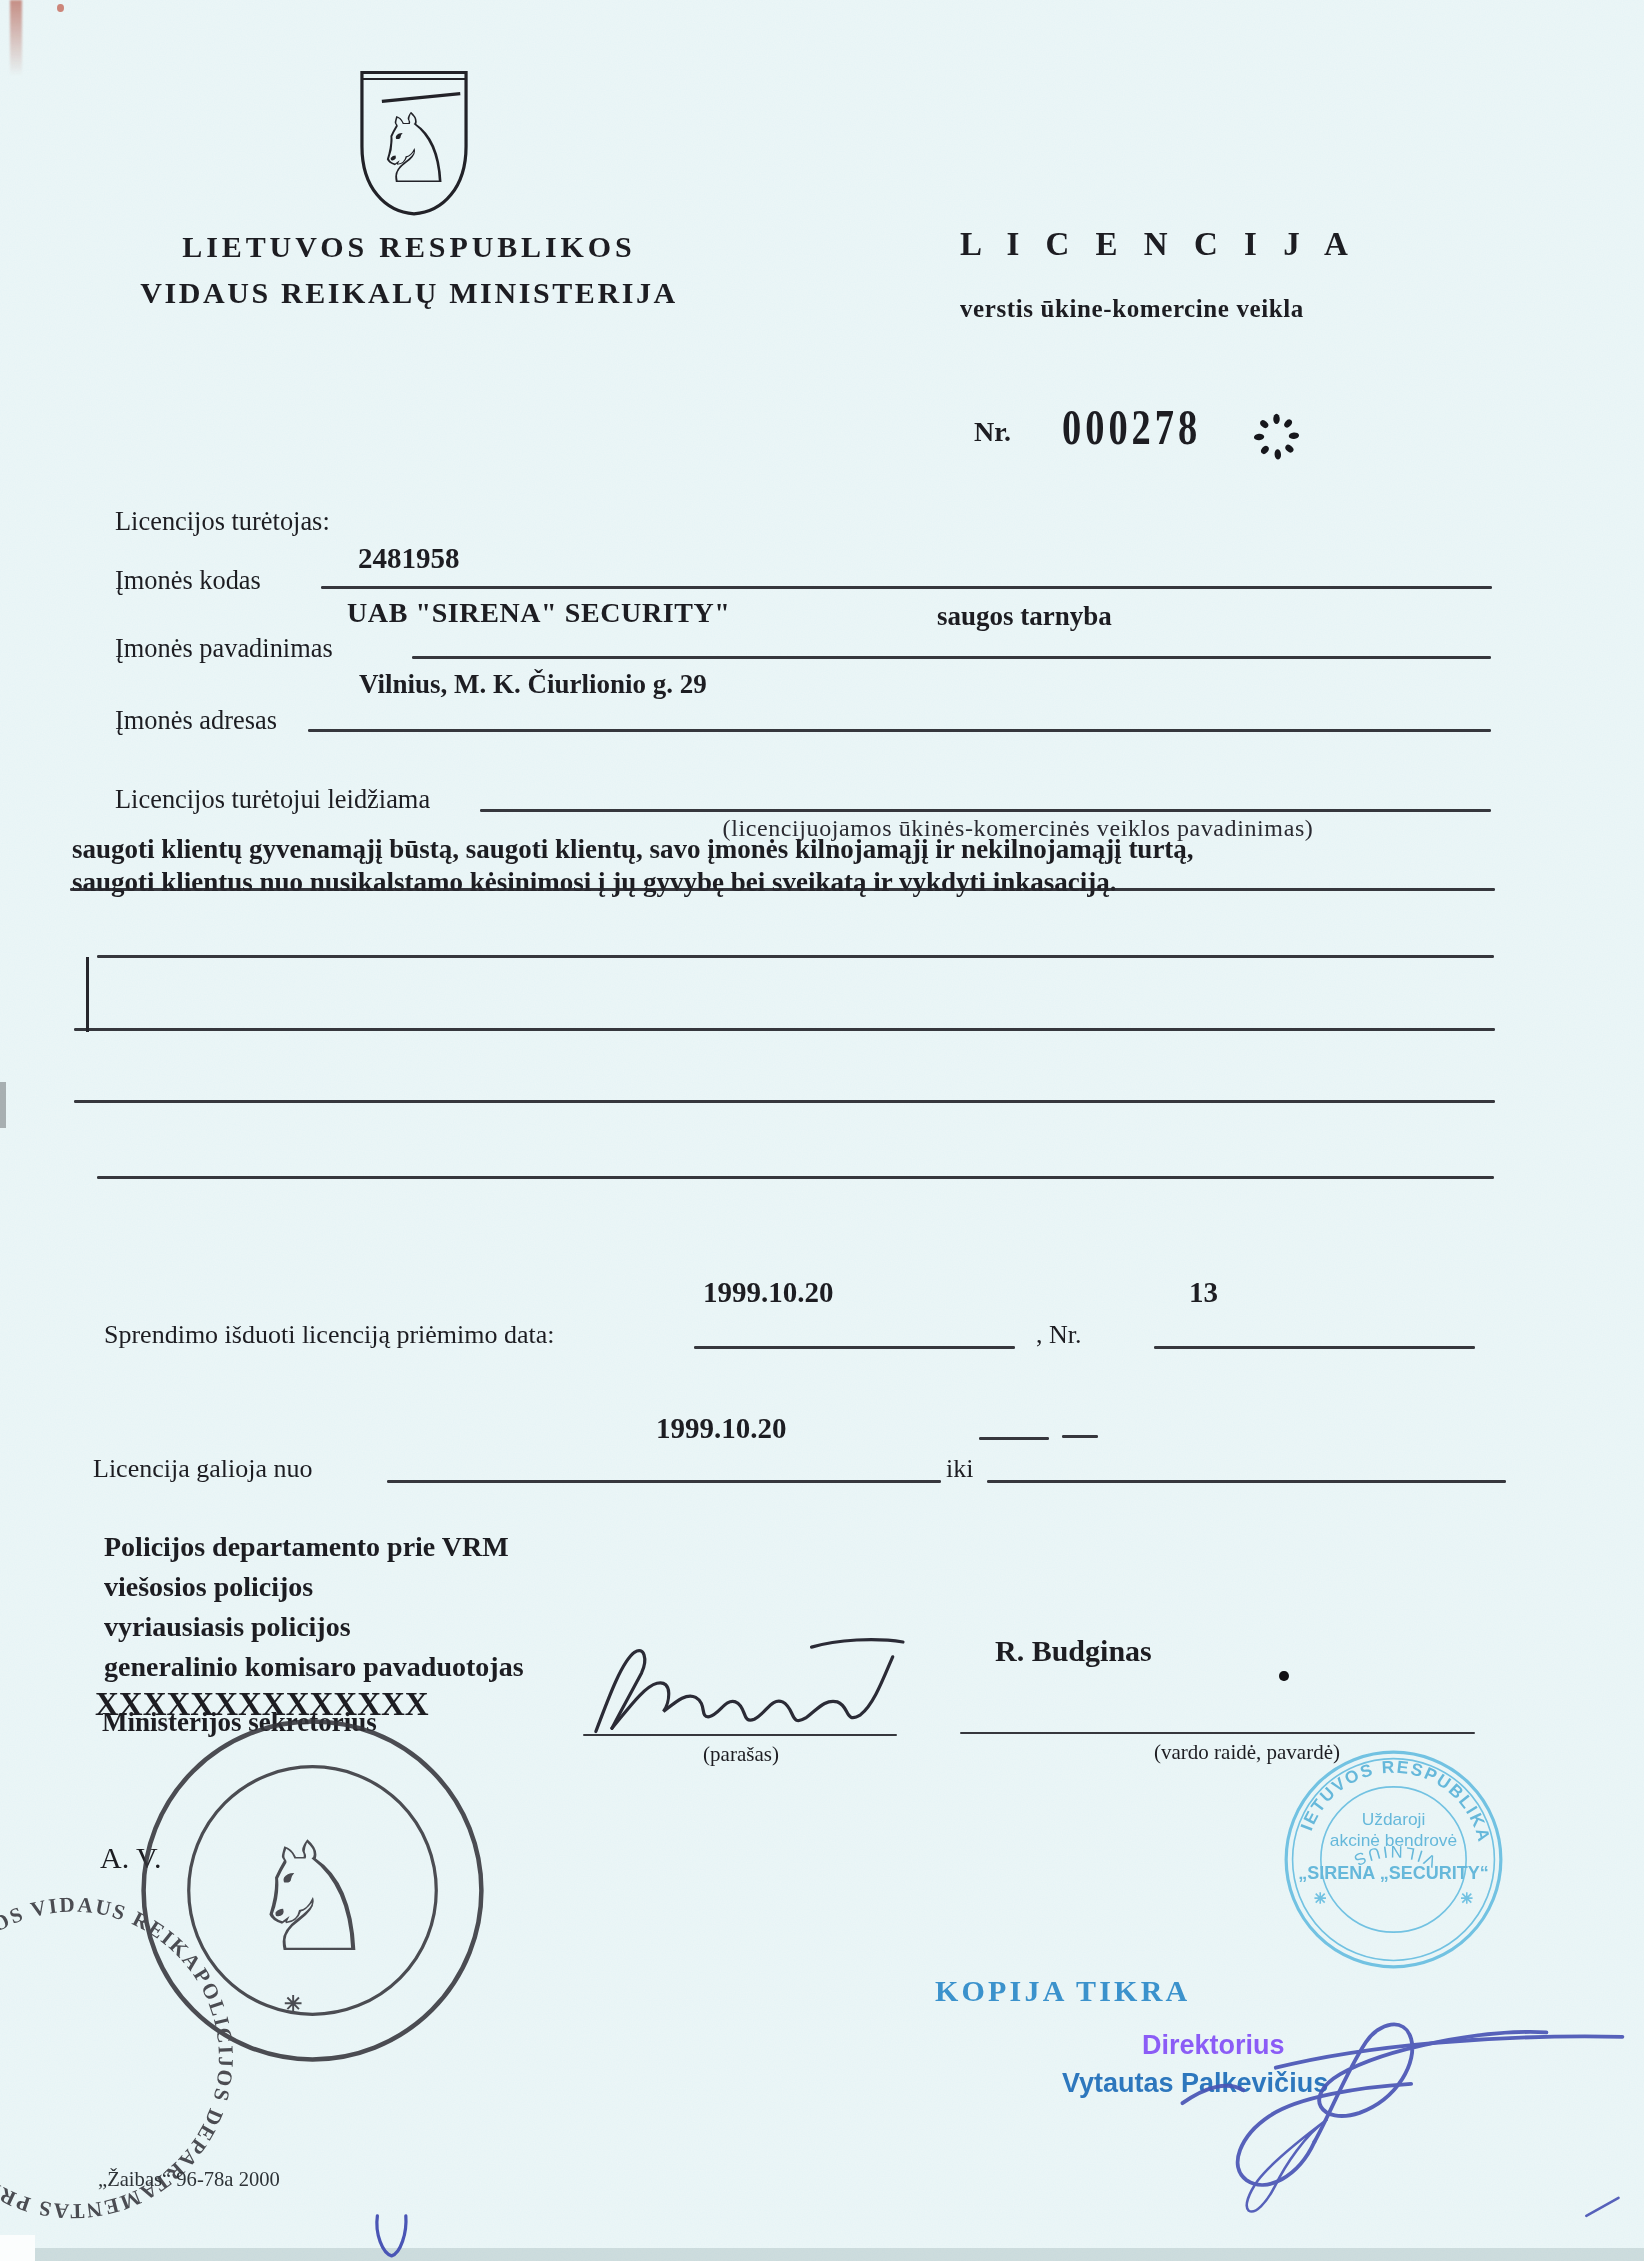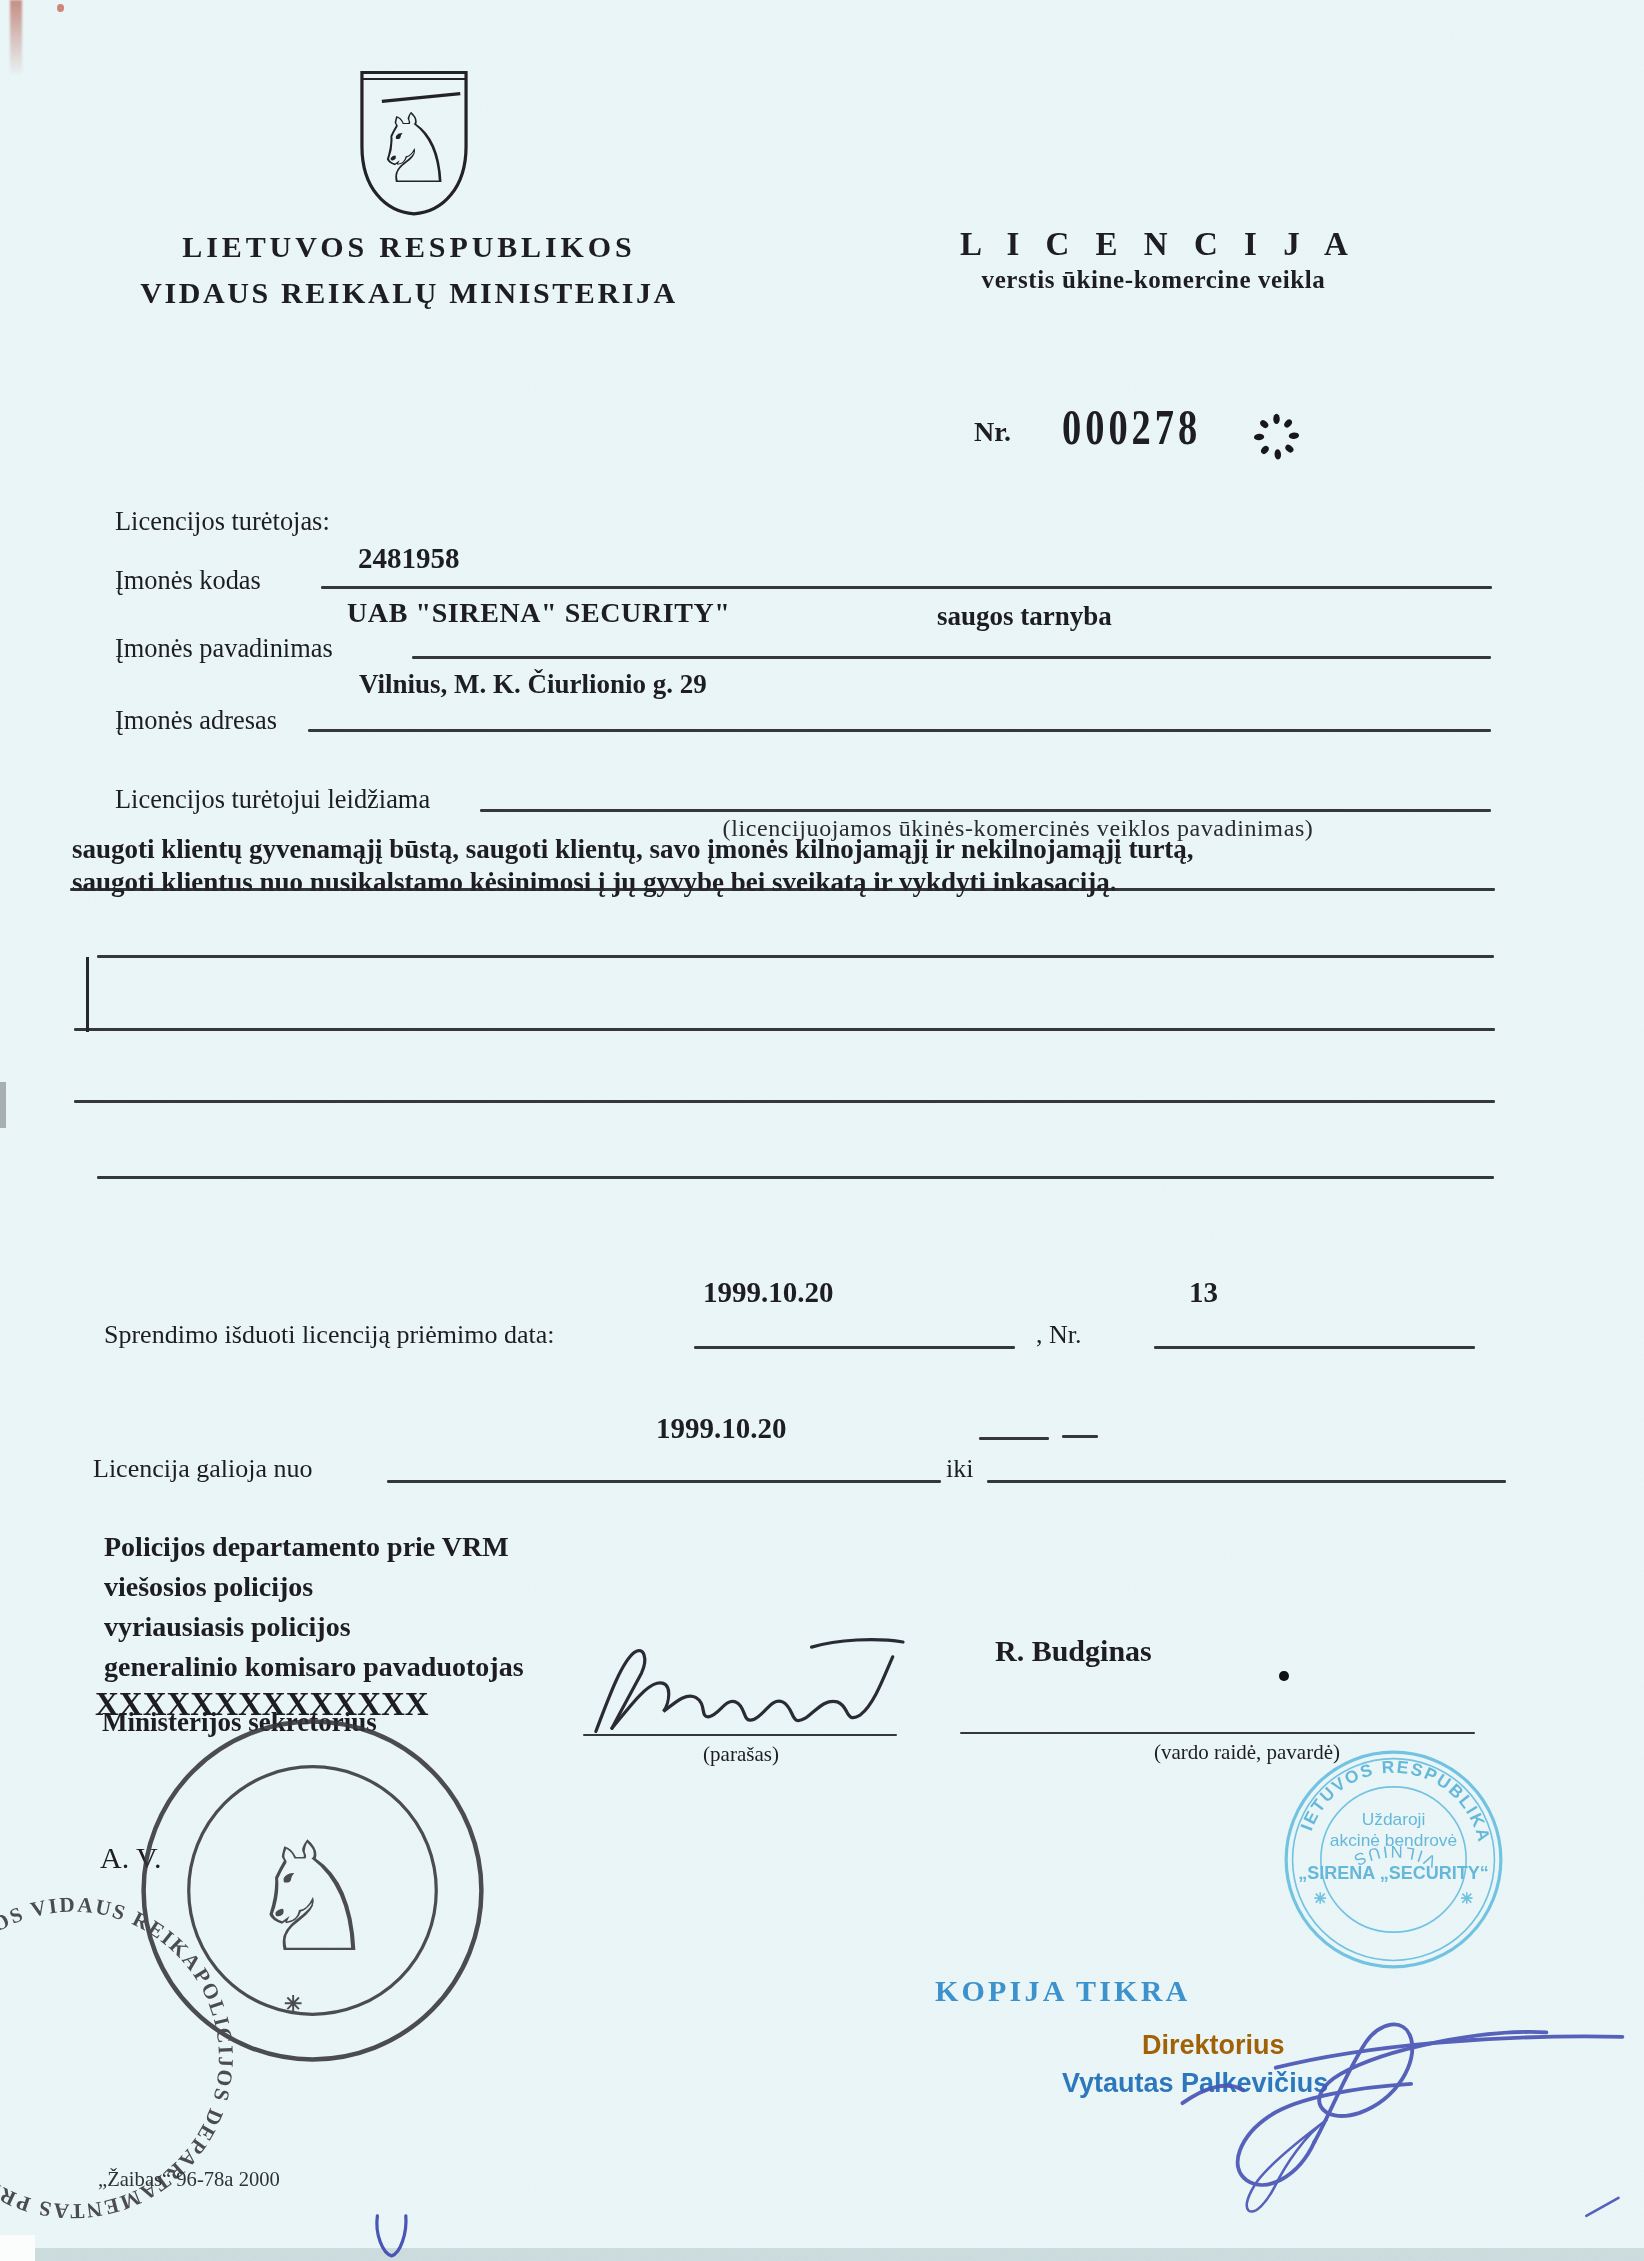--- a/index.html
+++ b/index.html
@@ -45,21 +45,21 @@
     <path d="M 9 7 H 171 V 122 C 171 186 135 224 90 227 C 45 224 9 186 9 122 Z" fill="none" stroke="#222228" stroke-width="5"></path>
     <path d="M 9 17 H 171" stroke="#222228" stroke-width="3" fill="none"></path>
     <path d="M 40 52 L 162 40" stroke="#222228" stroke-width="5" fill="none"></path>
     <text x="90" y="178" text-anchor="middle" font-size="150" font-family="DejaVu Sans" fill="#222228">♘</text>
   </svg>
 
   <div class="t b" style="left:119px;top:231px;width:580px;text-align:center;font-size:30px;letter-spacing:3.9px;">LIETUVOS RESPUBLIKOS</div>
   <div class="t b" style="left:87px;top:277px;width:644px;text-align:center;font-size:30px;letter-spacing:2.6px;">VIDAUS REIKALŲ MINISTERIJA</div>
 
   <div class="t b" style="left:960px;top:227px;width:387px;text-align:center;font-size:33px;letter-spacing:9px;">L I C E N C I J A</div>
-  <div class="t b" style="left:960px;top:266px;width:387px;text-align:center;font-size:25px;letter-spacing:0.6px;">verstis ūkine-komercine veikla</div>
+  <div class="t b" style="left:960px;top:295px;width:387px;text-align:left;font-size:25px;letter-spacing:0.6px;">verstis ūkine-komercine veikla</div>
 
   <div class="t b" style="left:974px;top:417px;font-size:28px;">Nr.</div>
   <div class="t b" style="left:1062px;top:405px;font-size:62px;line-height:.9;">
     <span style="display:inline-block;transform:scale(.62,.82);transform-origin:left top;letter-spacing:6.4px;">000278</span>
   </div>
   <svg class="t" style="left:1252px;top:411px;" width="49" height="52" viewBox="0 0 76 80">
     <g fill="#17171c">
       <ellipse cx="38" cy="12" rx="5" ry="8"></ellipse>
       <ellipse cx="56" cy="19" rx="5" ry="7" transform="rotate(40 56 19)"></ellipse>
       <ellipse cx="65" cy="38" rx="5" ry="8" transform="rotate(85 65 38)"></ellipse>
@@ -148,21 +148,21 @@
     <text class="sealtext" font-size="33" font-weight="600" letter-spacing="3" fill="#34343a">
       <textPath href="#sealring">POLICIJOS DEPARTAMENTAS PRIE LIETUVOS RESPUBLIKOS VIDAUS REIKALŲ MINISTERIJOS</textPath>
     </text>
     <text x="280" y="372" text-anchor="middle" font-size="235" font-family="DejaVu Sans" fill="#34343a">♘</text>
     <g transform="translate(250,455)" stroke="#34343a" stroke-width="3">
       <path d="M -13 0 H 13 M 0 -13 V 13 M -9 -9 L 9 9 M -9 9 L 9 -9"></path>
     </g>
   </svg>
 
   <div class="t b blue" style="left:935px;top:1975px;font-size:30px;letter-spacing:3.2px;color:#3b92cc;">KOPIJA TIKRA</div>
-  <div class="t" style="left:1142px;top:2031px;font-size:27px;font-family:'Liberation Sans',sans-serif;font-weight:700;color:#a16207;">Direktorius</div>
+  <div class="t" style="left:1142px;top:2031px;font-size:27px;font-family:'Liberation Sans',sans-serif;font-weight:700;color:#8b5cf6;">Direktorius</div>
   <div class="t" style="left:1062px;top:2069px;font-size:27px;font-family:'Liberation Sans',sans-serif;font-weight:700;color:#2d77bd;">Vytautas Palkevičius</div>
 
   <svg class="t" style="left:1281px;top:1747px;opacity:.9;" width="225" height="225" viewBox="0 0 350 350">
     <defs>
       <path id="stampTop" d="M 44.6 140.1 A 135 135 0 0 1 305.4 140.1" fill="none"></path>
       <path id="stampBottom" d="M 297.4 232.1 A 135 135 0 0 0 52.6 232.1" fill="none"></path>
     </defs>
     <g stroke="#66bde0" fill="none">
       <circle cx="175" cy="175" r="167" stroke-width="5"></circle>
       <circle cx="175" cy="175" r="157" stroke-width="2.5"></circle>

